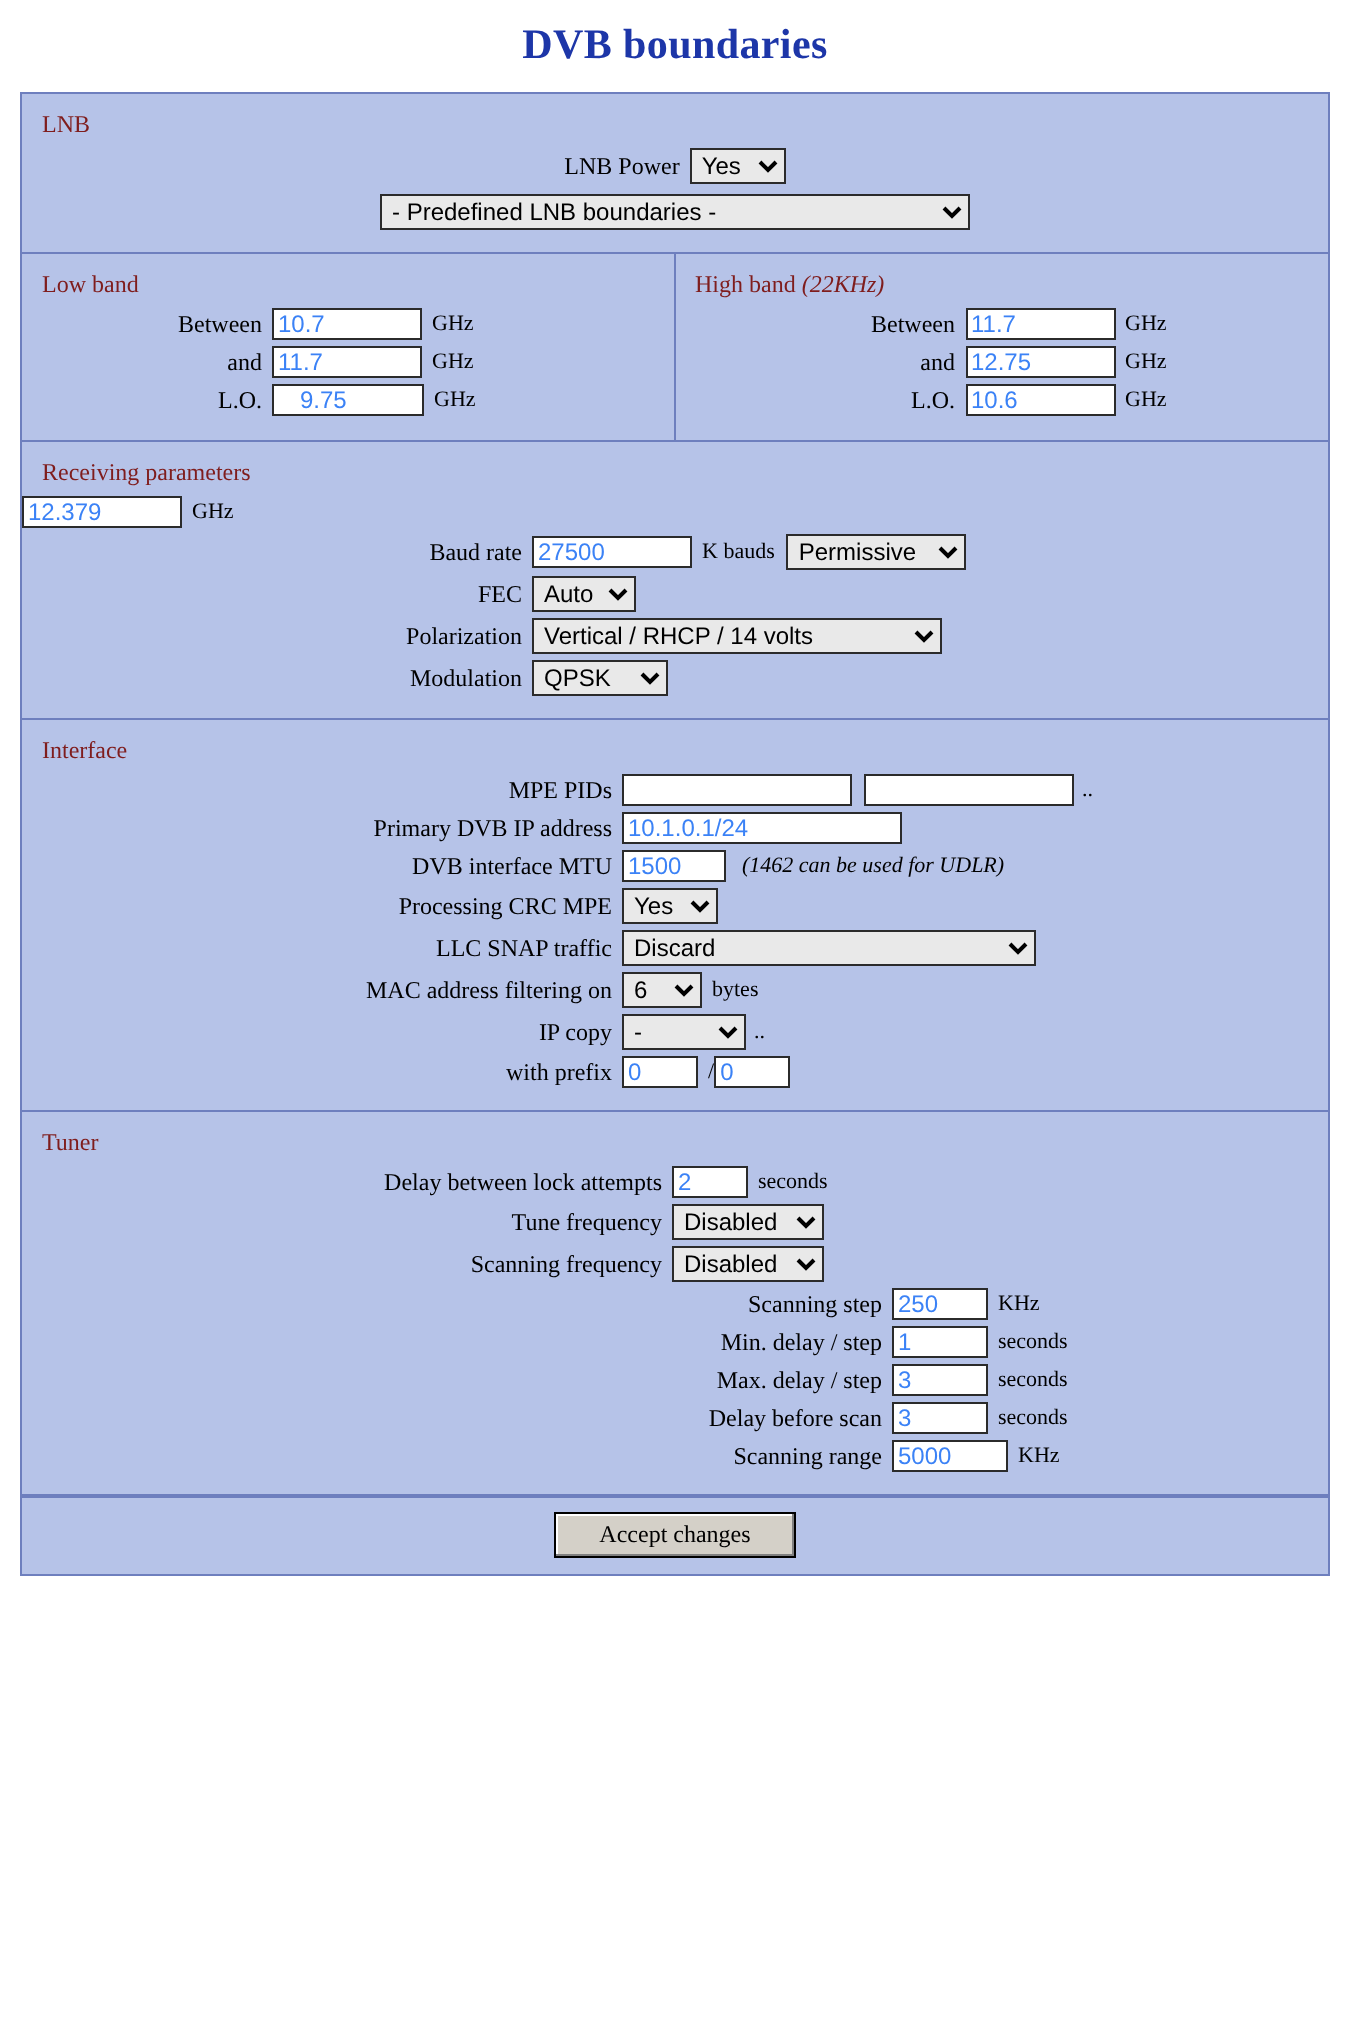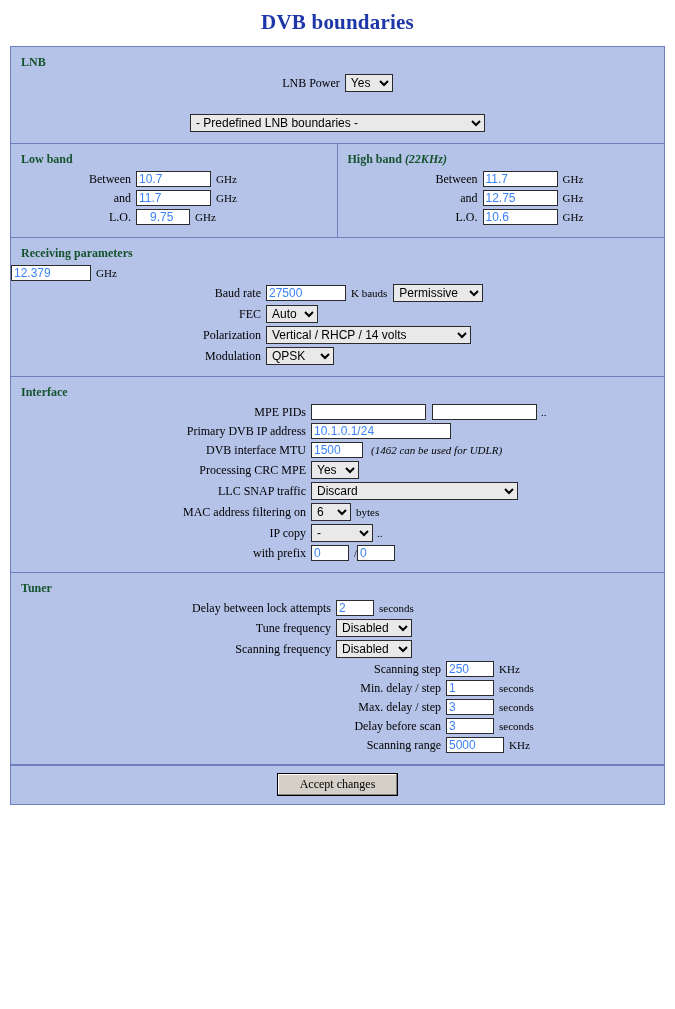--- a/index.html
+++ b/index.html
@@ -31,23 +31,23 @@
     background: #b6c3e8;
     box-sizing: border-box;
   }
   .section {
     border-bottom: 1px solid #6e7fbe;
     padding: 6px 0 8px 0;
     position: relative;
   }
   .section:last-child { border-bottom: none; }
   .section-title {
-    font-weight: bold;
-    font-size: 12px;
-    color: #14532d;
+    font-weight: normal;
+    font-size: 12px;
+    color: #7f1d1d;
     margin: 2px 12px 4px 10px;
     font-family: "Liberation Serif", serif;
   }
   .section-title .italic-note {
     font-style: italic;
   }
   .row {
     display: flex;
     align-items: center;
     margin: 3px 0;
@@ -90,21 +90,21 @@
     box-sizing: border-box;
     padding: 0 1px;
     color: #000;
   }
   
   .lnb-row1 {
     justify-content: center;
   }
   .lnb-row2 {
     justify-content: center;
-    margin-top: 22px;
+    margin-top: 5px;
   }
   
   .bands {
     display: flex;
     border-bottom: 1px solid #6e7fbe;
   }
   .band {
     width: 50%;
     padding: 6px 0 9px 0;
     box-sizing: border-box;
@@ -163,21 +163,21 @@
         <input class="txt" style="width: 75px;" value="10.7">
         <span class="unit">GHz</span>
       </div>
       <div class="row">
         <span class="lbl">and</span>
         <input class="txt" style="width: 75px;" value="11.7">
         <span class="unit">GHz</span>
       </div>
       <div class="row">
         <span class="lbl">L.O.</span>
-        <input class="txt" style="width: 54px; padding-left: 13px;" value="9.75">
+        <input class="txt" style="width: 76px; padding-left: 13px;" value="9.75">
         <span class="unit">GHz</span>
       </div>
     </div>
     <div class="band high">
       <div class="section-title">
         <span>High band</span>
         <span class="italic-note">(22KHz)</span>
       </div>
       <div class="row">
         <span class="lbl">Between</span>

